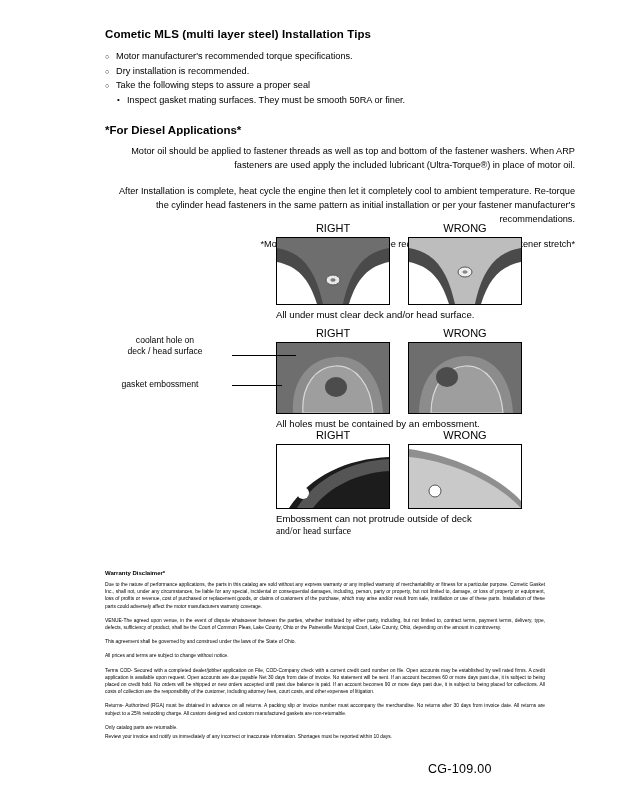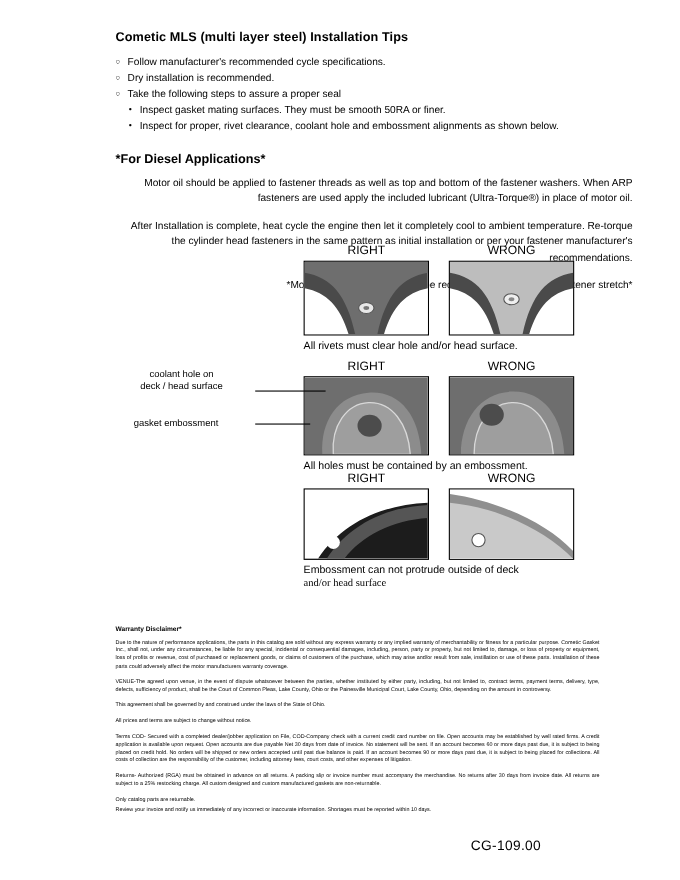--- a/index.html
+++ b/index.html
@@ -162,27 +162,26 @@
 </style>
 </head>
 <body>
 
 <div class="page">
 
   <div class="content">
     <h1 class="title">Cometic MLS (multi layer steel) Installation Tips</h1>
 
     <ul class="bullets">
-      <li>Follow manufacturer's recommended cycle specifications.</li>
+      <li>Motor manufacturer's recommended torque specifications.</li>
       <li>Dry installation is recommended.</li>
       <li>Take the following steps to assure a proper seal</li>
     </ul>
     <ul class="subbullets">
       <li>Inspect gasket mating surfaces.  They must be smooth 50RA or finer.</li>
-      <li>Inspect for proper, rivet clearance, coolant hole and embossment alignments as shown below.</li>
     </ul>
 
     <h2 class="subtitle">*For Diesel Applications*</h2>
     <p class="para">Motor oil should be applied to fastener threads as well as top and bottom of the fastener washers. When ARP fasteners are used apply the included lubricant (Ultra-Torque®) in place of motor oil.</p>
     <p class="para">After Installation is complete, heat cycle the engine then let it completely cool to ambient temperature. Re-torque the cylinder head fasteners in the same pattern as initial installation or per your fastener manufacturer's recommendations.</p>
     <p class="para last">*More than one re-torque may be required to achieve proper fastener stretch*</p>
   </div>
 
   <div class="figures">
 
@@ -204,21 +203,21 @@
         <div class="panel" style="width:114px; height:68px;">
           <svg width="112" height="66" viewBox="0 0 112 66">
             <rect x="0" y="0" width="112" height="66" fill="#ffffff"></rect>
             <path d="M0,0 L112,0 L112,24 C92,28 80,40 72,66 L40,66 C32,40 20,28 0,24 Z" fill="#4a4a4a"></path>
             <path d="M0,0 L112,0 L112,10 C88,14 74,30 66,66 L46,66 C38,30 24,14 0,10 Z" fill="#bdbdbd"></path>
             <ellipse cx="56" cy="34" rx="7" ry="5" fill="#efefef" stroke="#555" stroke-width="1"></ellipse>
             <ellipse cx="56" cy="34" rx="2.6" ry="1.8" fill="#888"></ellipse>
           </svg>
         </div>
       </div>
-      <div class="caption">All rivets must clear hole and/or head surface.</div>
+      <div class="caption">All under must clear deck and/or head surface.</div>
     </div>
 
     <div class="fig-block" style="position:absolute; left:236px; top:105px; width:246px;">
       <div class="fig-labels" style="margin-bottom:3px;">
         <div class="fig-label" style="width:114px;">RIGHT</div>
         <div class="fig-label" style="width:114px;">WRONG</div>
       </div>
       <div class="panel-row">
         <div class="panel" style="width:114px; height:72px;">
           <svg width="112" height="70" viewBox="0 0 112 70">

